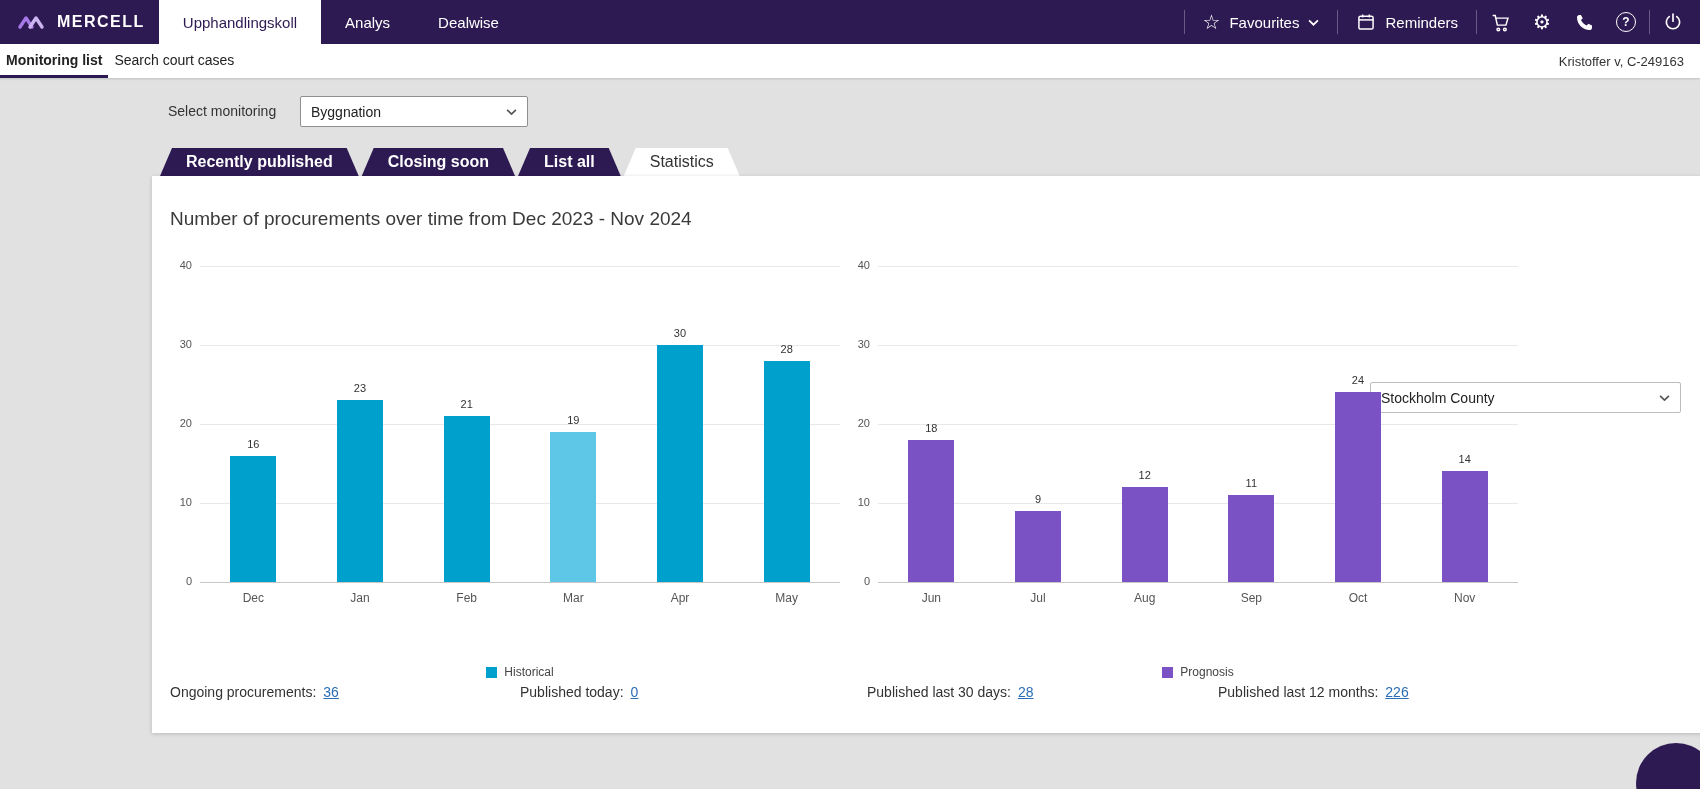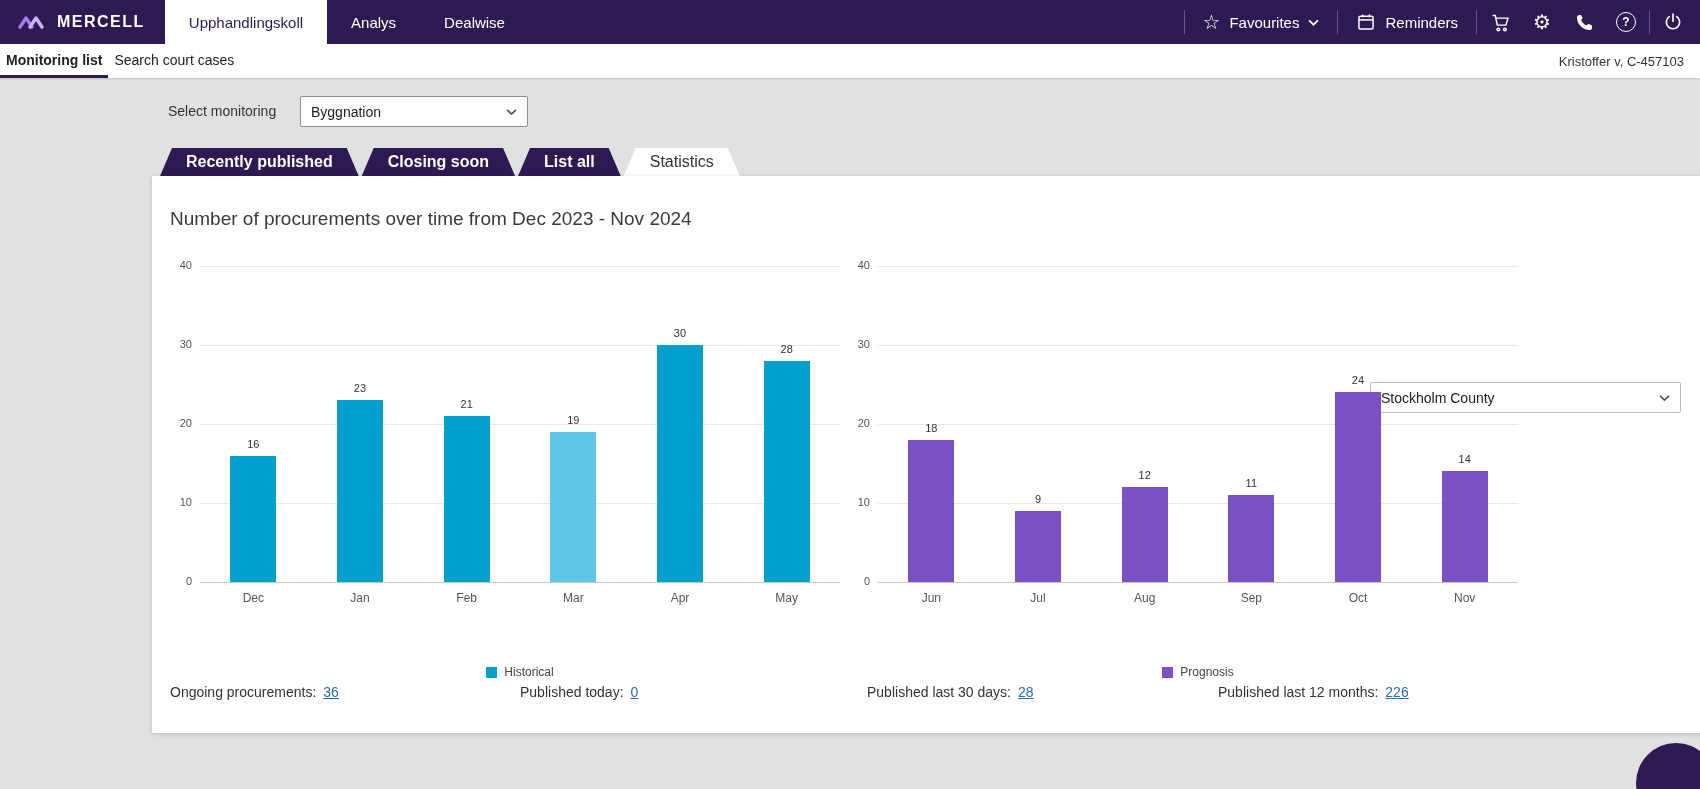--- a/index.html
+++ b/index.html
@@ -9,21 +9,21 @@
     background:#e1e1e1;
     position:relative;
     overflow:hidden;
     color:#333;
   }
   
   .topbar {
     position:absolute; left:0; top:0; width:1700px; height:44px;
     background:#2e1a52; display:flex; align-items:stretch;
   }
-  .brand { display:flex; align-items:center; gap:9px; padding:0 20px 0 18px; }
+  .brand { display:flex; align-items:center; gap:9px; padding:0 14px 0 18px; }
   .brand-name { color:#fff; font-weight:bold; font-size:16px; letter-spacing:1.5px; }
   .topnav-tab { display:flex; align-items:center; padding:4px 24px; color:#fff; font-size:15px; cursor:pointer; white-space:nowrap; }
   .topnav-tab.active { background:#fff; color:#2e1a52; font-weight:500; }
   .topbar-spacer { flex:1; }
   .topbar-item { display:flex; align-items:center; gap:9px; color:#fff; font-size:15px; padding:0 16px; cursor:pointer; }
   .topbar-icon-btn { display:flex; align-items:center; justify-content:center; width:42px; color:#fff; cursor:pointer; }
   .topbar-sep { width:1px; background:rgba(255,255,255,0.28); margin:10px 2px; }
   .star-glyph { font-size:20px; line-height:1; }
   .gear-glyph { font-size:20px; line-height:1; }
   .help-circle {
@@ -145,21 +145,21 @@
     <svg width="20" height="20" viewBox="0 0 24 24" fill="none" stroke="#fff" stroke-width="2" stroke-linecap="round">
       <path d="M7.5 5.5a8 8 0 1 0 9 0"></path>
       <line x1="12" y1="2.5" x2="12" y2="11"></line>
     </svg>
   </div>
 </header>
 
 <nav class="subnav">
   <div class="subnav-item active">Monitoring list</div>
   <div class="subnav-item">Search court cases</div>
-  <div class="subnav-user">Kristoffer v, C-457103</div>
+  <div class="subnav-user">Kristoffer v, C-249163</div>
 </nav>
 
 <div class="filter-label">Select monitoring</div>
 <div class="selectbox" id="monitoring-select">
   <span>Byggnation</span>
   <svg class="chev" width="11" height="7" viewBox="0 0 10 6" fill="none" stroke="#555" stroke-width="1.5">
       <path d="M1 1l4 4 4-4"></path>
     </svg>
 </div>
 

